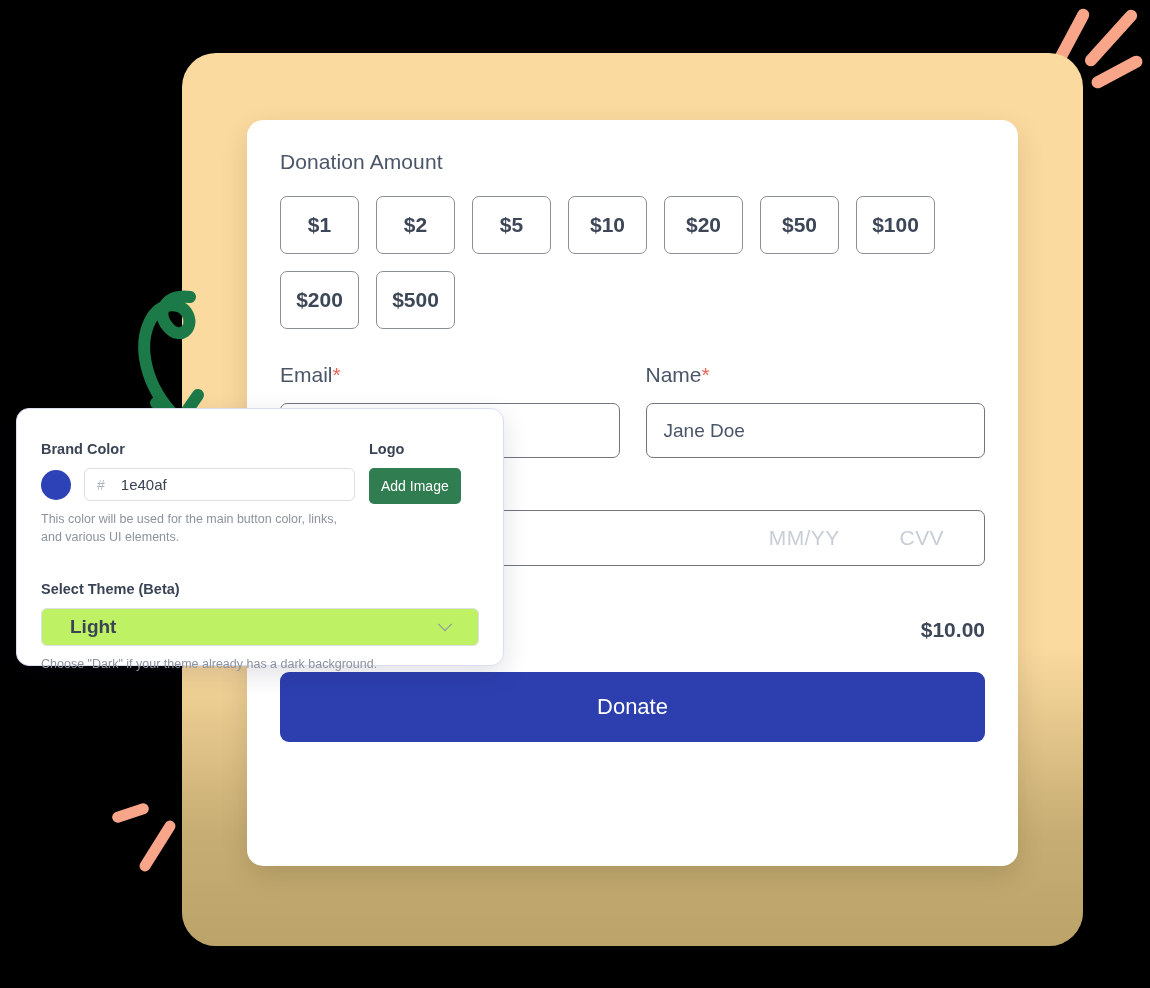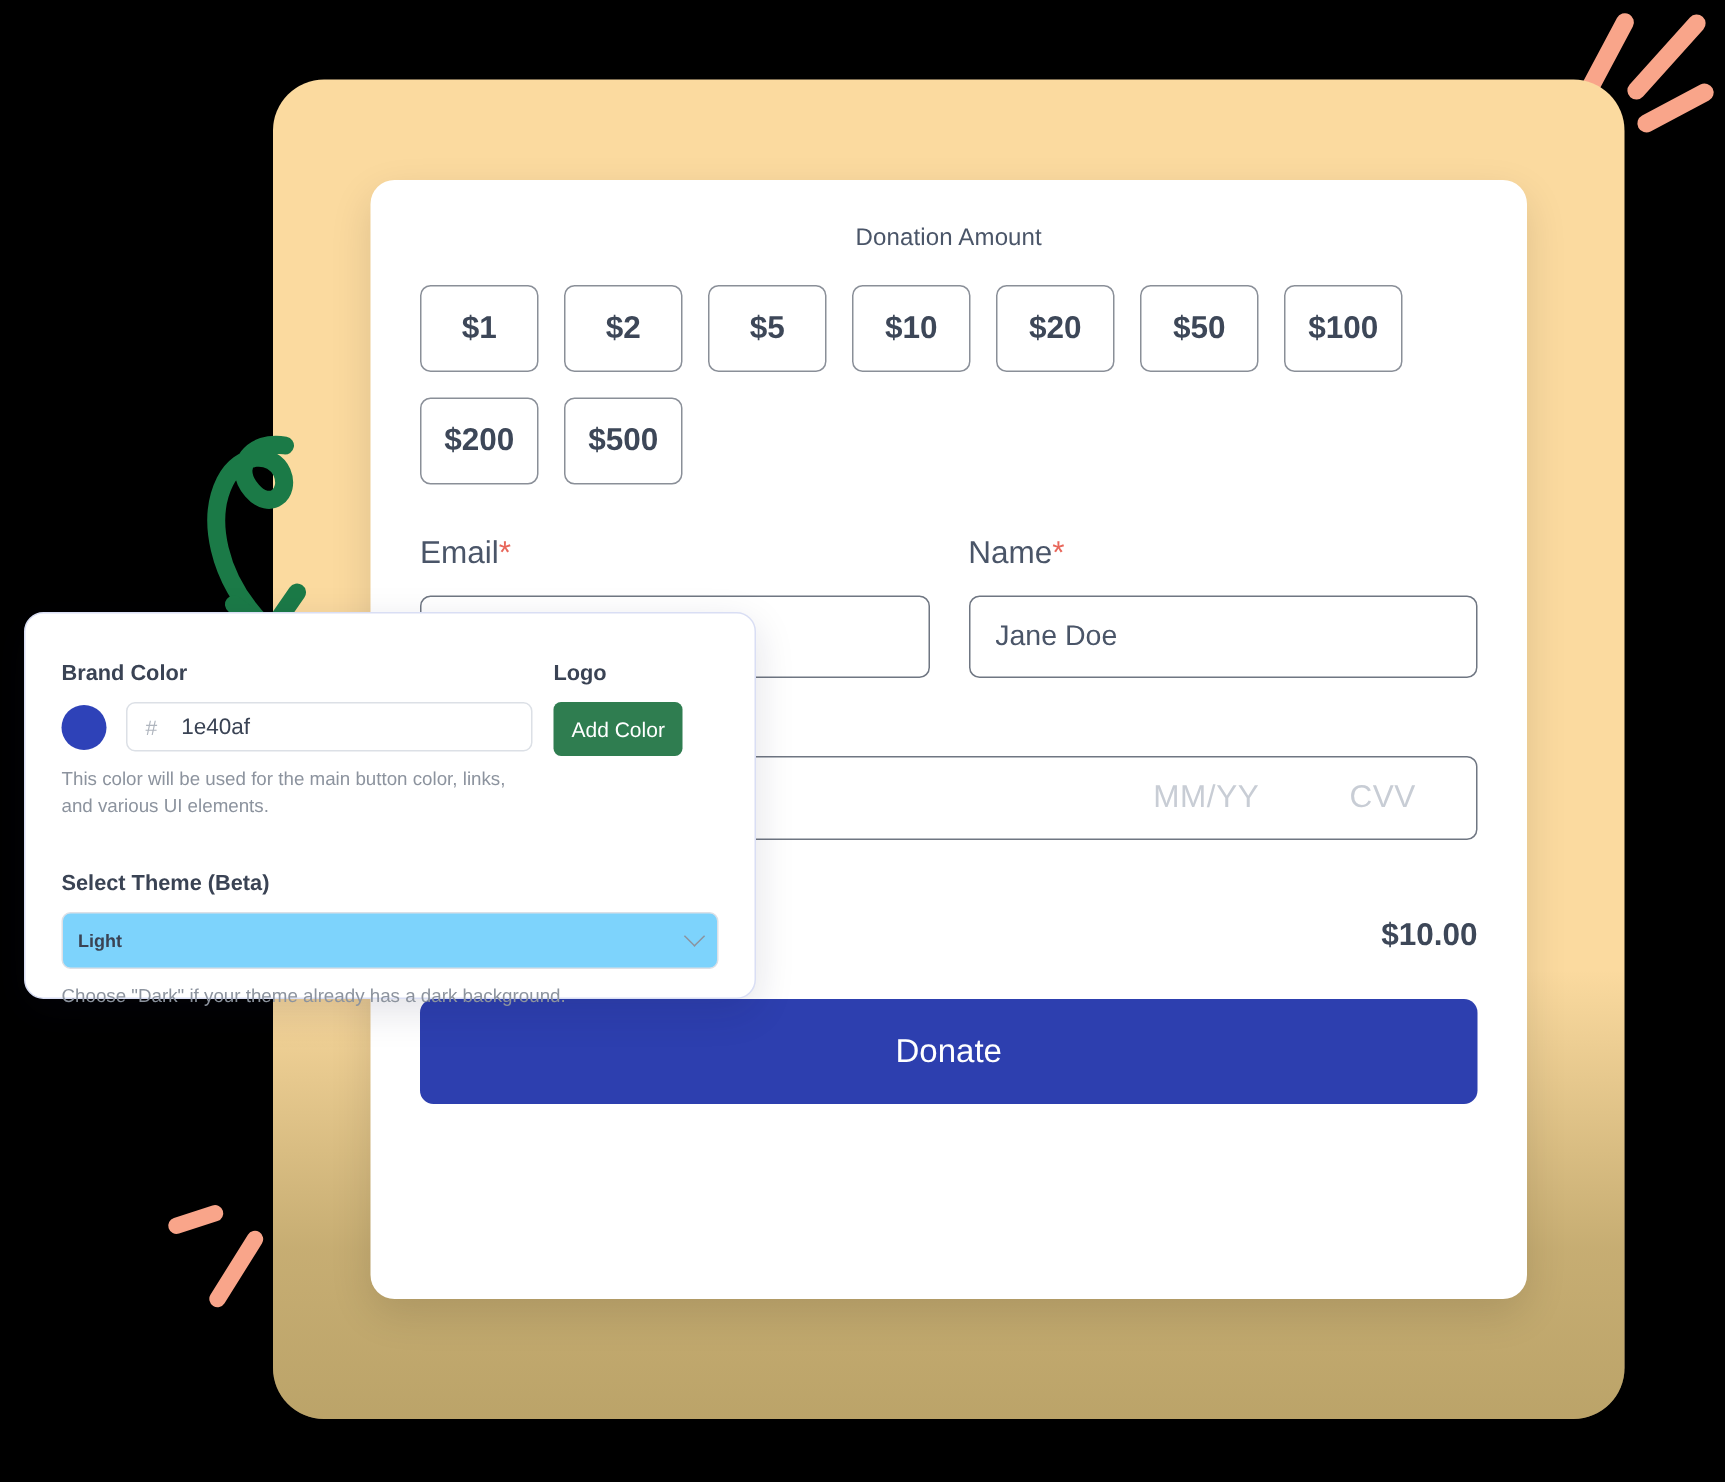--- a/index.html
+++ b/index.html
@@ -53,24 +53,23 @@
     background: #FFFFFF;
     border-radius: 16px;
     box-shadow: 0 10px 28px rgba(0,0,0,0.12);
   }
   .form-inner {
     padding: 30px 33px 0 33px;
   }
 
   .section-label {
     color: #4A5568;
-    font-size: 16px;
+    font-size: 21px;
     letter-spacing: 0.1px;
     margin: 0 0 22px 0;
-    text-align: center;
   }
 
   
   .amount-rows { display: block; }
   .amount-row {
     display: flex;
     gap: 17px;
     margin-bottom: 17px;
   }
   .amount-chip {
@@ -252,27 +251,27 @@
     padding: 10px 12px;
     cursor: pointer;
     white-space: nowrap;
   }
   .theme-block { margin-top: 35px; }
   #theme-select {
     width: 100%;
     height: 38px;
     border: 1px solid #DCE0E6;
     border-radius: 6px;
-    background: #7dd3fc;
-    display: flex;
-    align-items: center;
-    padding: 0 10px;
+    background: #bef264;
+    display: flex;
+    align-items: center;
+    padding: 0 28px;
     box-sizing: border-box;
     color: #3A4354;
-    font-size: 12px;
+    font-size: 19px;
     font-weight: bold;
     cursor: pointer;
   }
   .select-chev {
     margin-left: auto;
     width: 9px; height: 9px;
     border-right: 1.8px solid #8C939E;
     border-bottom: 1.8px solid #8C939E;
     transform: rotate(45deg) translate(-2px,-2px);
   }
@@ -363,21 +362,21 @@
         <div id="color-swatch"></div>
         <div class="hex-wrap">
           <span class="hash">#</span>
           <input class="hex-value" type="text" value="1e40af" style="">
         </div>
       </div>
       <div class="help-text">This color will be used for the main button color, links, and various UI elements.</div>
     </div>
     <div class="panel-right">
       <span class="panel-label">Logo</span>
-      <button id="add-image-button">Add Color</button>
+      <button id="add-image-button">Add Image</button>
     </div>
   </div>
 
   <div class="theme-block">
     <span class="panel-label">Select Theme (Beta)</span>
     <div id="theme-select">
       <span>Light</span>
       <span class="select-chev"></span>
     </div>
     <div class="help-text">Choose "Dark" if your theme already has a dark background.</div>

